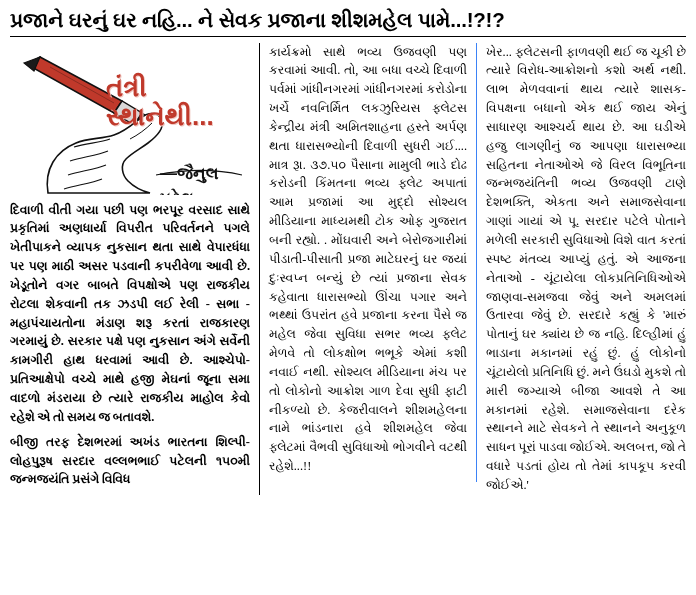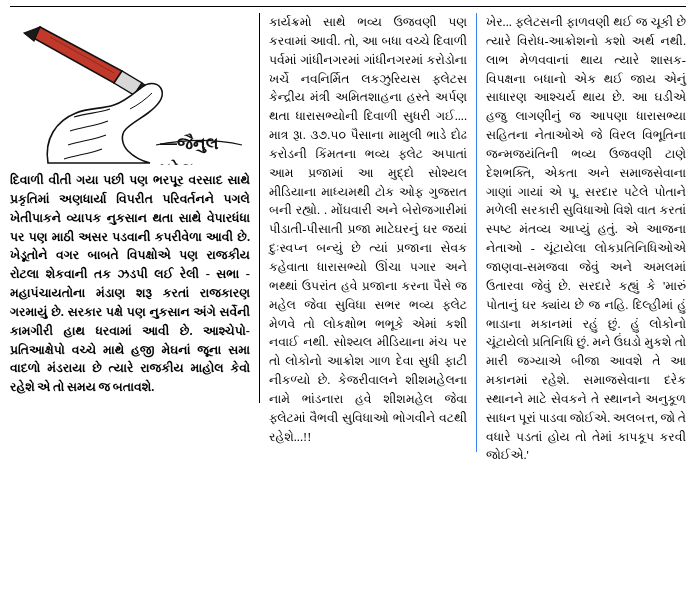--- a/index.html
+++ b/index.html
@@ -105,20 +105,21 @@
   .col-1 .body-text {
     clear: both;
     font-weight: bold;
   }
 </style>
 </head>
 <body>
 
 <div class="page">
 
+  <h1 class="headline">પ્રજાને ઘરનું ઘર નહિ... ને સેવક પ્રજાના શીશમહેલ પામે...!?!?</h1>
   <hr class="rule">
 
   <div class="columns">
 
     <div class="col col-1">
 
       <div class="logo-box">
         <svg class="logo-svg" width="240" height="152" viewBox="0 0 240 152">
 
           <g>
@@ -133,24 +134,29 @@
             <path d="M38 150 C34 126 46 108 66 100 C78 95 92 96 104 92 C116 88 124 80 132 74 C140 68 150 70 152 78 C154 86 146 94 138 100 C130 106 122 110 116 116 C110 122 112 132 118 138 C124 144 132 148 140 150 Z" fill="#ffffff" stroke="#111" stroke-width="1.6"></path>
             <path d="M64 104 C76 100 90 100 100 96" fill="none" stroke="#111" stroke-width="1.1"></path>
             <path d="M60 118 C74 114 88 112 98 108" fill="none" stroke="#111" stroke-width="1.1"></path>
             <path d="M58 132 C72 128 86 126 96 122" fill="none" stroke="#111" stroke-width="1.1"></path>
             <path d="M54 146 C68 142 82 140 92 136" fill="none" stroke="#111" stroke-width="1.1"></path>
             <path d="M120 96 C128 92 136 86 142 80" fill="none" stroke="#111" stroke-width="1"></path>
           </g>
 
           <path d="M146 132 C176 126 206 126 232 132" fill="none" stroke="#111" stroke-width="1.2"></path>
         </svg>
+        <div class="logo-title">
+          <span>તંત્રી</span><br>
+          <span>સ્થાનેથી...</span>
+        </div>
         <div class="logo-sub">—જૈનુલ પટેલ</div>
       </div>
 
       <p class="body-text">દિવાળી વીતી ગયા પછી પણ ભરપૂર વરસાદ સાથે પ્રકૃતિમાં અણધાર્યા વિપરીત પરિવર્તનને પગલે ખેતીપાકને વ્યાપક નુકસાન થતા સાથે વેપારધંધા પર પણ માઠી અસર પડવાની કપરીવેળા આવી છે. ખેડૂતોને વગર બાબતે વિપક્ષોએ પણ રાજકીય રોટલા શેકવાની તક ઝડપી લઈ રેલી - સભા - મહાપંચાયતોના મંડાણ શરૂ કરતાં રાજકારણ ગરમાયું છે. સરકાર પક્ષે પણ નુકસાન અંગે સર્વેની કામગીરી હાથ ધરવામાં આવી છે. આશ્ચેપો-પ્રતિઆક્ષેપો વચ્ચે માથે હજી મેઘનાં જૂના સમા વાદળો મંડરાયા છે ત્યારે રાજકીય માહોલ કેવો રહેશે એ તો સમય જ બતાવશે.</p>
+      <p class="body-text">બીજી તરફ દેશભરમાં અખંડ ભારતના શિલ્પી-લોહપુરૂષ સરદાર વલ્લભભાઈ પટેલની ૧૫૦મી જન્મજયંતિ પ્રસંગે વિવિધ</p>
     </div>
 
     <div class="col col-2">
       <p class="body-text">કાર્યક્રમો સાથે ભવ્ય ઉજવણી પણ કરવામાં આવી. તો, આ બધા વચ્ચે દિવાળી પર્વમાં ગાંધીનગરમાં ગાંધીનગરમાં કરોડોના ખર્ચે નવનિર્મિત લકઝુરિયસ ફ્લેટસ કેન્દ્રીય મંત્રી અમિતશાહના હસ્તે અર્પણ થતા ધારાસભ્યોની દિવાળી સુધરી ગઈ.... માત્ર રૂા. ૩૭.૫૦ પૈસાના મામુલી ભાડે દોઢ કરોડની કિંમતના ભવ્ય ફ્લેટ અપાતાં આમ પ્રજામાં આ મુદ્દો સોશ્યલ મીડિયાના માધ્યમથી ટોક ઓફ ગુજરાત બની રહ્યો. . મોંઘવારી અને બેરોજગારીમાં પીડાતી-પીસાતી પ્રજા માટેઘરનું ઘર જયાં દુઃસ્વપ્ન બન્યું છે ત્યાં પ્રજાના સેવક કહેવાતા ધારાસભ્યો ઊંચા પગાર અને ભથ્થાં ઉપરાંત હવે પ્રજાના કરના પૈસે જ મહેલ જેવા સુવિધા સભર ભવ્ય ફ્લેટ મેળવે તો લોકક્ષોભ ભભૂકે એમાં કશી નવાઈ નથી. સોશ્યલ મીડિયાના મંચ પર તો લોકોનો આક્રોશ ગાળ દેવા સુધી ફાટી નીકળ્યો છે. કેજરીવાલને શીશમહેલના નામે ભાંડનારા હવે શીશમહેલ જેવા ફ્લેટમાં વૈભવી સુવિધાઓ ભોગવીને વટથી રહેશે...!!</p>
     </div>
 
     <div class="col col-3">
       <p class="body-text">ખેર... ફ્લેટસની ફાળવણી થઈ જ ચૂકી છે ત્યારે વિરોધ-આક્રોશનો કશો અર્થ નથી. લાભ મેળવવાનાં થાય ત્યારે શાસક-વિપક્ષના બધાનો એક થઈ જાય એનું સાધારણ આશ્ચર્ય થાય છે. આ ઘડીએ હજુ લાગણીનું જ આપણા ધારાસભ્યા સહિતના નેતાઓએ જે વિરલ વિભૂતિના જન્મજયંતિની ભવ્ય ઉજવણી ટાણે દેશભક્તિ, એકતા અને સમાજસેવાના ગાણાં ગાયાં એ પૂ. સરદાર પટેલે પોતાને મળેલી સરકારી સુવિધાઓ વિશે વાત કરતાં સ્પષ્ટ મંતવ્ય આપ્યું હતું. એ આજના નેતાઓ - ચૂંટાયેલા લોકપ્રતિનિધિઓએ જાણવા-સમજવા જેવું અને અમલમાં ઉતારવા જેવું છે. સરદારે કહ્યું કે 'મારું પોતાનું ઘર ક્યાંય છે જ નહિ. દિલ્હીમાં હું ભાડાના મકાનમાં રહું છું. હું લોકોનો ચૂંટાયેલો પ્રતિનિધિ છું. મને ઉંઘડો મુકશે તો મારી જગ્યાએ બીજા આવશે તે આ મકાનમાં રહેશે. સમાજસેવાના દરેક સ્થાનને માટે સેવકને તે સ્થાનને અનુકૂળ સાધન પૂરાં પાડવા જોઈએ. અલબત્ત, જો તે વધારે પડતાં હોય તો તેમાં કાપકૂપ કરવી જોઈએ.'</p>
     </div>
 

